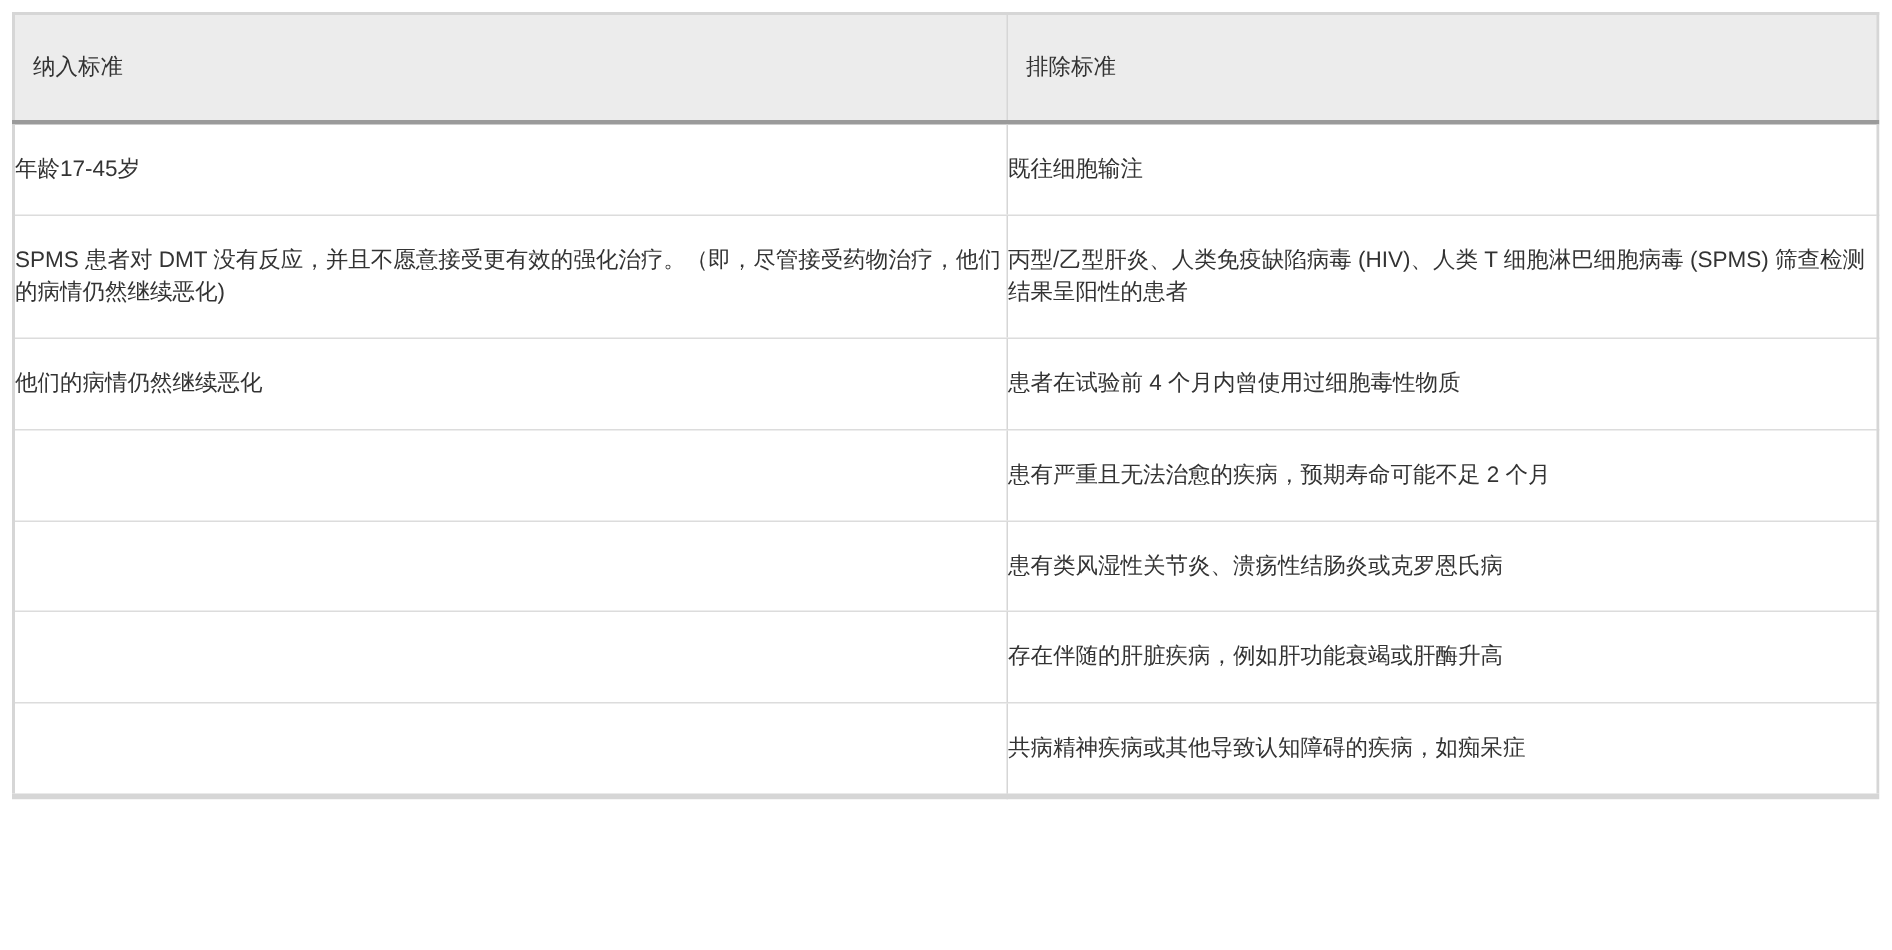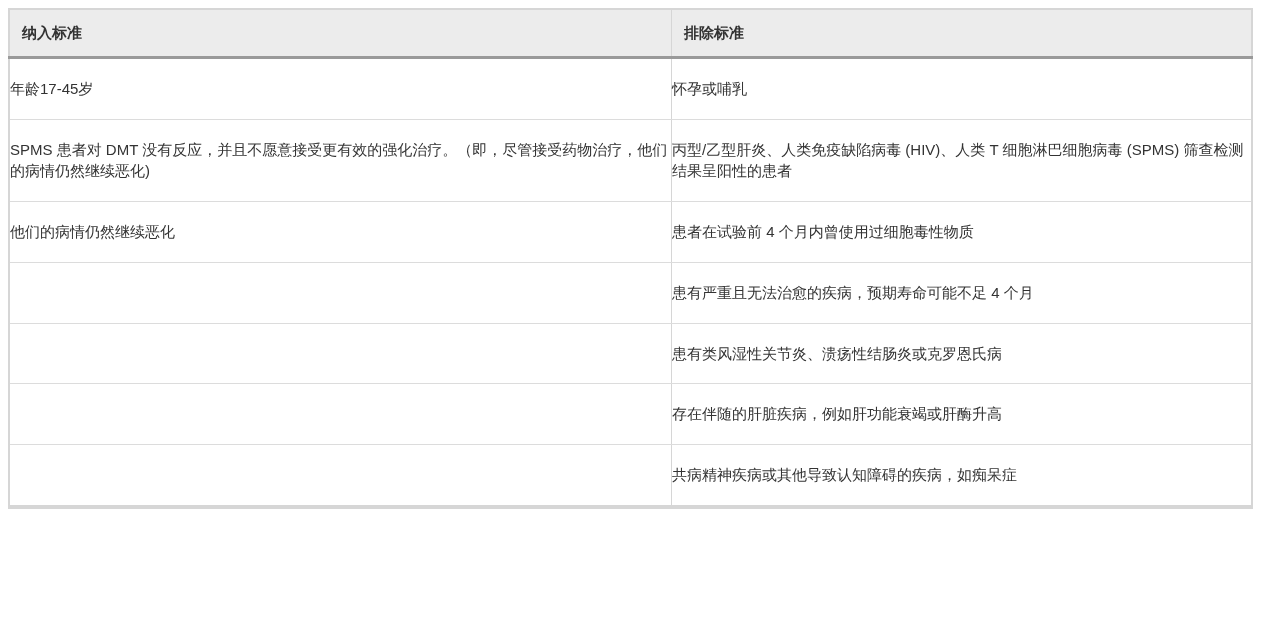--- a/index.html
+++ b/index.html
@@ -24,22 +24,22 @@
     border: 2px solid var(--table-border);
     border-bottom-width: 4px;
     font-size: 15px;
     line-height: 1.45;
   }
   table.criteria col.col-inclusion { width: 53.3%; }
   table.criteria col.col-exclusion { width: 46.7%; }
   table.criteria th {
     background: var(--header-bg);
     text-align: left;
-    font-weight: bold;
-    padding: 12px 12px;
+    font-weight: normal;
+    padding: 24px 12px;
     border-bottom: 3px solid var(--header-border);
     vertical-align: middle;
   }
   table.criteria th.col-divider,
   table.criteria td.col-divider {
     border-left: 1px solid var(--table-border);
   }
   table.criteria td {
     padding: 19px 0;
     border-bottom: 1px solid var(--row-border);
@@ -61,33 +61,33 @@
   </colgroup>
   <thead>
     <tr>
       <th>纳入标准</th>
       <th class="col-divider">排除标准</th>
     </tr>
   </thead>
   <tbody>
       <tr>
         <td>年龄17-45岁</td>
-        <td class="col-divider">怀孕或哺乳</td>
+        <td class="col-divider">既往细胞输注</td>
       </tr>
       <tr>
         <td>SPMS 患者对 DMT 没有反应，并且不愿意接受更有效的强化治疗。（即，尽管接受药物治疗，他们的病情仍然继续恶化)</td>
         <td class="col-divider">丙型/乙型肝炎、人类免疫缺陷病毒 (HIV)、人类 T 细胞淋巴细胞病毒 (SPMS) 筛查检测结果呈阳性的患者</td>
       </tr>
       <tr>
         <td>他们的病情仍然继续恶化</td>
         <td class="col-divider">患者在试验前 4 个月内曾使用过细胞毒性物质</td>
       </tr>
       <tr>
         <td></td>
-        <td class="col-divider">患有严重且无法治愈的疾病，预期寿命可能不足 4 个月</td>
+        <td class="col-divider">患有严重且无法治愈的疾病，预期寿命可能不足 2 个月</td>
       </tr>
       <tr>
         <td></td>
         <td class="col-divider">患有类风湿性关节炎、溃疡性结肠炎或克罗恩氏病</td>
       </tr>
       <tr>
         <td></td>
         <td class="col-divider">存在伴随的肝脏疾病，例如肝功能衰竭或肝酶升高</td>
       </tr>
       <tr>

